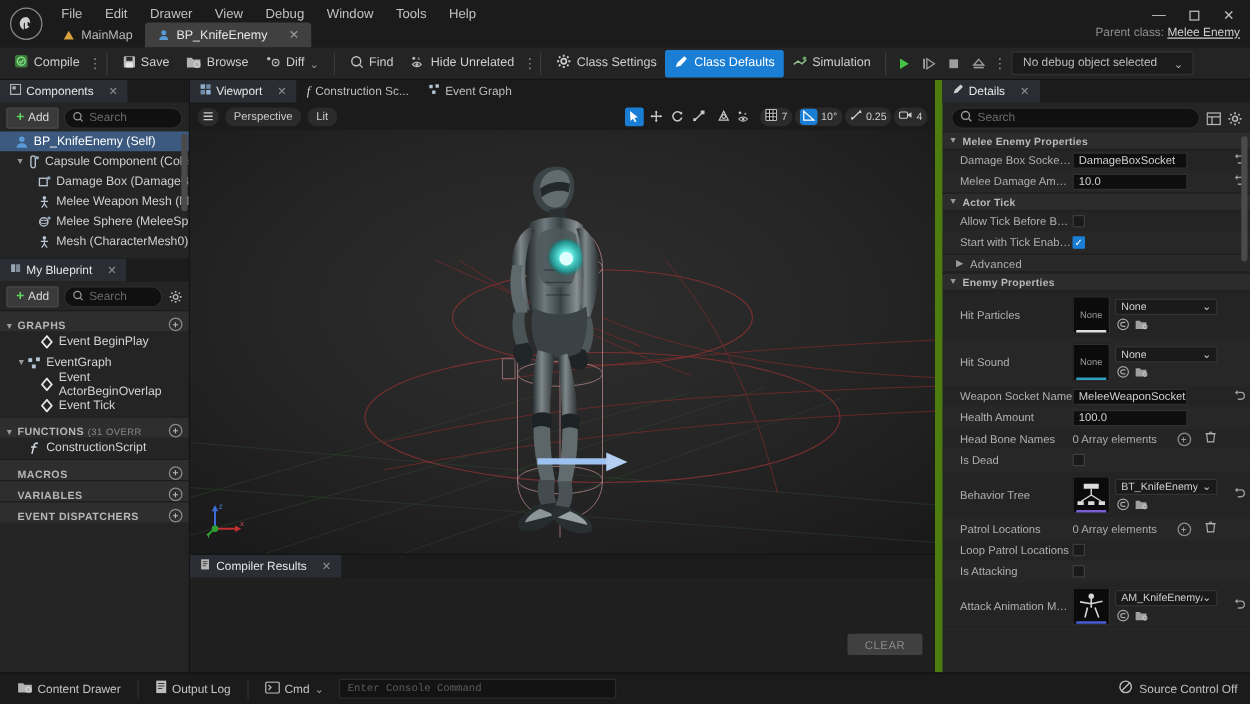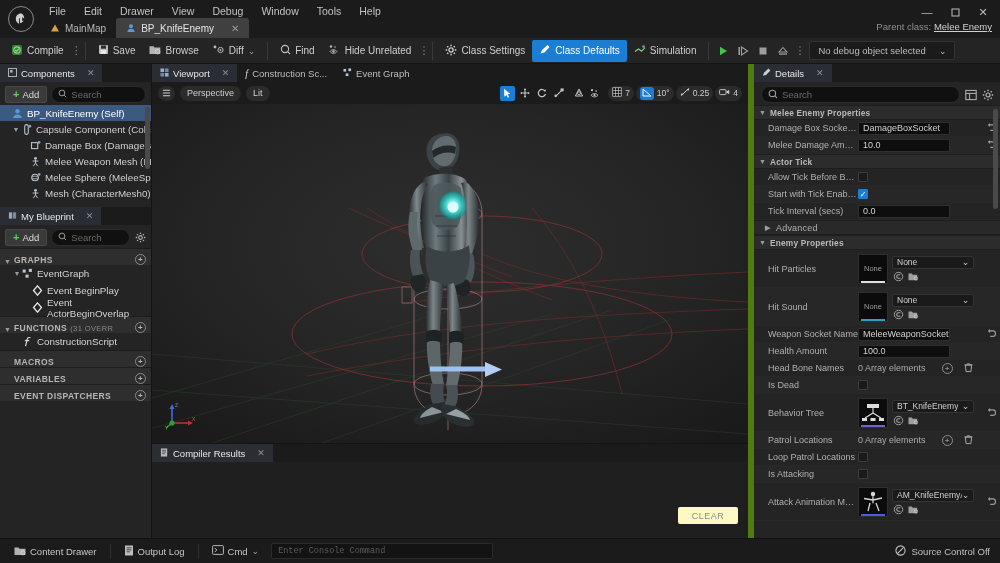--- a/index.html
+++ b/index.html
@@ -163,21 +163,21 @@
   }
   .gizmo3d { position:absolute; left:12px; bottom:12px; width:34px; height:34px; }
 
   
   .compiler {
     position:absolute; left:152px; top:443px; width:596px; height:95px;
     background:#1f1f1f; border-top:1px solid #141414;
   }
   .clearbtn {
     position:absolute; right:10px; bottom:14px; width:60px; height:17px;
-    background:#fef9c3; border-radius:2px; display:flex; align-items:center;
+    background:#404040; border-radius:2px; display:flex; align-items:center;
     justify-content:center; font-size:9px; color:#8c8c8c; letter-spacing:.5px;
   }
 
   
   .details {
     position:absolute; left:748px; top:64px; width:252px; height:474px;
     background:#242424; border-left:6px solid #4d7c0f;
   }
   .dsearchrow { display:flex; align-items:center; gap:5px; padding:4px 6px 4px 7px; }
   .dico { width:12px; height:12px; display:flex; align-items:center; justify-content:center; color:#b6b6b6; }
@@ -561,48 +561,57 @@
             </g>
           </svg>
       </div>
     </div>
     <div id="bp-tree" style="position:absolute;left:0;right:0;top:41px;bottom:0;overflow:hidden;">
         <div class="bpsec">
           <span class="secarrow">▼</span>
           <span>GRAPHS</span>
           <span class="plusc">+</span>
         </div>
+        <div class="bprow" style="padding-left: 22px;">
+          <span class="tarrow"></span>
+          <span class="cico">
+            <svg width="11" height="11" viewBox="0 0 10 10">
+              <path d="M5 .8L8.6 5 5 9.2 1.4 5z" fill="none" stroke="#e8e8e8" stroke-width="1.2"></path>
+            </svg>
+          </span>
+          <span style="margin-left: 4px;">Event BeginPlay</span>
+        </div>
         <div class="bprow" style="padding-left: 12px;">
           <span class="tarrow">▼</span>
           <span class="cico">
             <svg width="11" height="11" viewBox="0 0 10 10">
               <rect x=".6" y="1.4" width="2.8" height="2.8" fill="#b6c5d4"></rect>
               <rect x="6.2" y=".8" width="2.8" height="2.8" fill="#b6c5d4"></rect>
               <rect x="3.2" y="6" width="2.8" height="2.8" fill="#b6c5d4"></rect>
             </svg>
           </span>
           <span style="margin-left: 4px;">EventGraph</span>
         </div>
         <div class="bprow" style="padding-left: 22px;">
           <span class="tarrow"></span>
           <span class="cico">
             <svg width="11" height="11" viewBox="0 0 10 10">
               <path d="M5 .8L8.6 5 5 9.2 1.4 5z" fill="none" stroke="#e8e8e8" stroke-width="1.2"></path>
             </svg>
           </span>
-          <span style="margin-left: 4px;">Event BeginPlay</span>
+          <span style="margin-left: 4px;">Event ActorBeginOverlap</span>
         </div>
         <div class="bprow" style="padding-left: 22px;">
           <span class="tarrow"></span>
           <span class="cico">
             <svg width="11" height="11" viewBox="0 0 10 10">
               <path d="M5 .8L8.6 5 5 9.2 1.4 5z" fill="none" stroke="#e8e8e8" stroke-width="1.2"></path>
             </svg>
           </span>
-          <span style="margin-left: 4px;">Event ActorBeginOverlap</span>
+          <span style="margin-left: 4px;">Event Tick</span>
         </div>
         <div class="bpsec">
           <span class="secarrow">▼</span>
           <span>FUNCTIONS</span>
           <span class="dim" style="margin-left: 3px;">(31 OVERR</span>
           <span class="plusc">+</span>
         </div>
         <div class="bprow" style="padding-left: 12px;">
           <span class="tarrow"></span>
           <span class="cico">
@@ -978,27 +987,20 @@
           <div class="drow">
             <div class="dlabel">Allow Tick Before Begin...</div>
             <div class="dval">
               <div class="checkbox"></div>
             </div>
           </div>
           <div class="drow alt">
             <div class="dlabel">Start with Tick Enabled</div>
             <div class="dval">
               <div class="checkbox on">✓</div>
-            </div>
-          </div>
-          <div class="drow">
-            <div class="dlabel">Tick Interval (secs)</div>
-            <div class="dval">
-              <div class="txtfield">0.0</div>
-              <span class="revert" style="margin-left: auto;"></span>
             </div>
           </div>
           <div class="dsec" style="background: rgb(41, 41, 41); padding-left: 11px;">
             <span class="sa">▶</span>
             <span style="font-weight: normal; font-size: 9px; color: rgb(176, 176, 176);">Advanced</span>
           </div>
           <div class="dsec">
             <span class="sa">▼</span>
             <span>Enemy Properties</span>
           </div>

